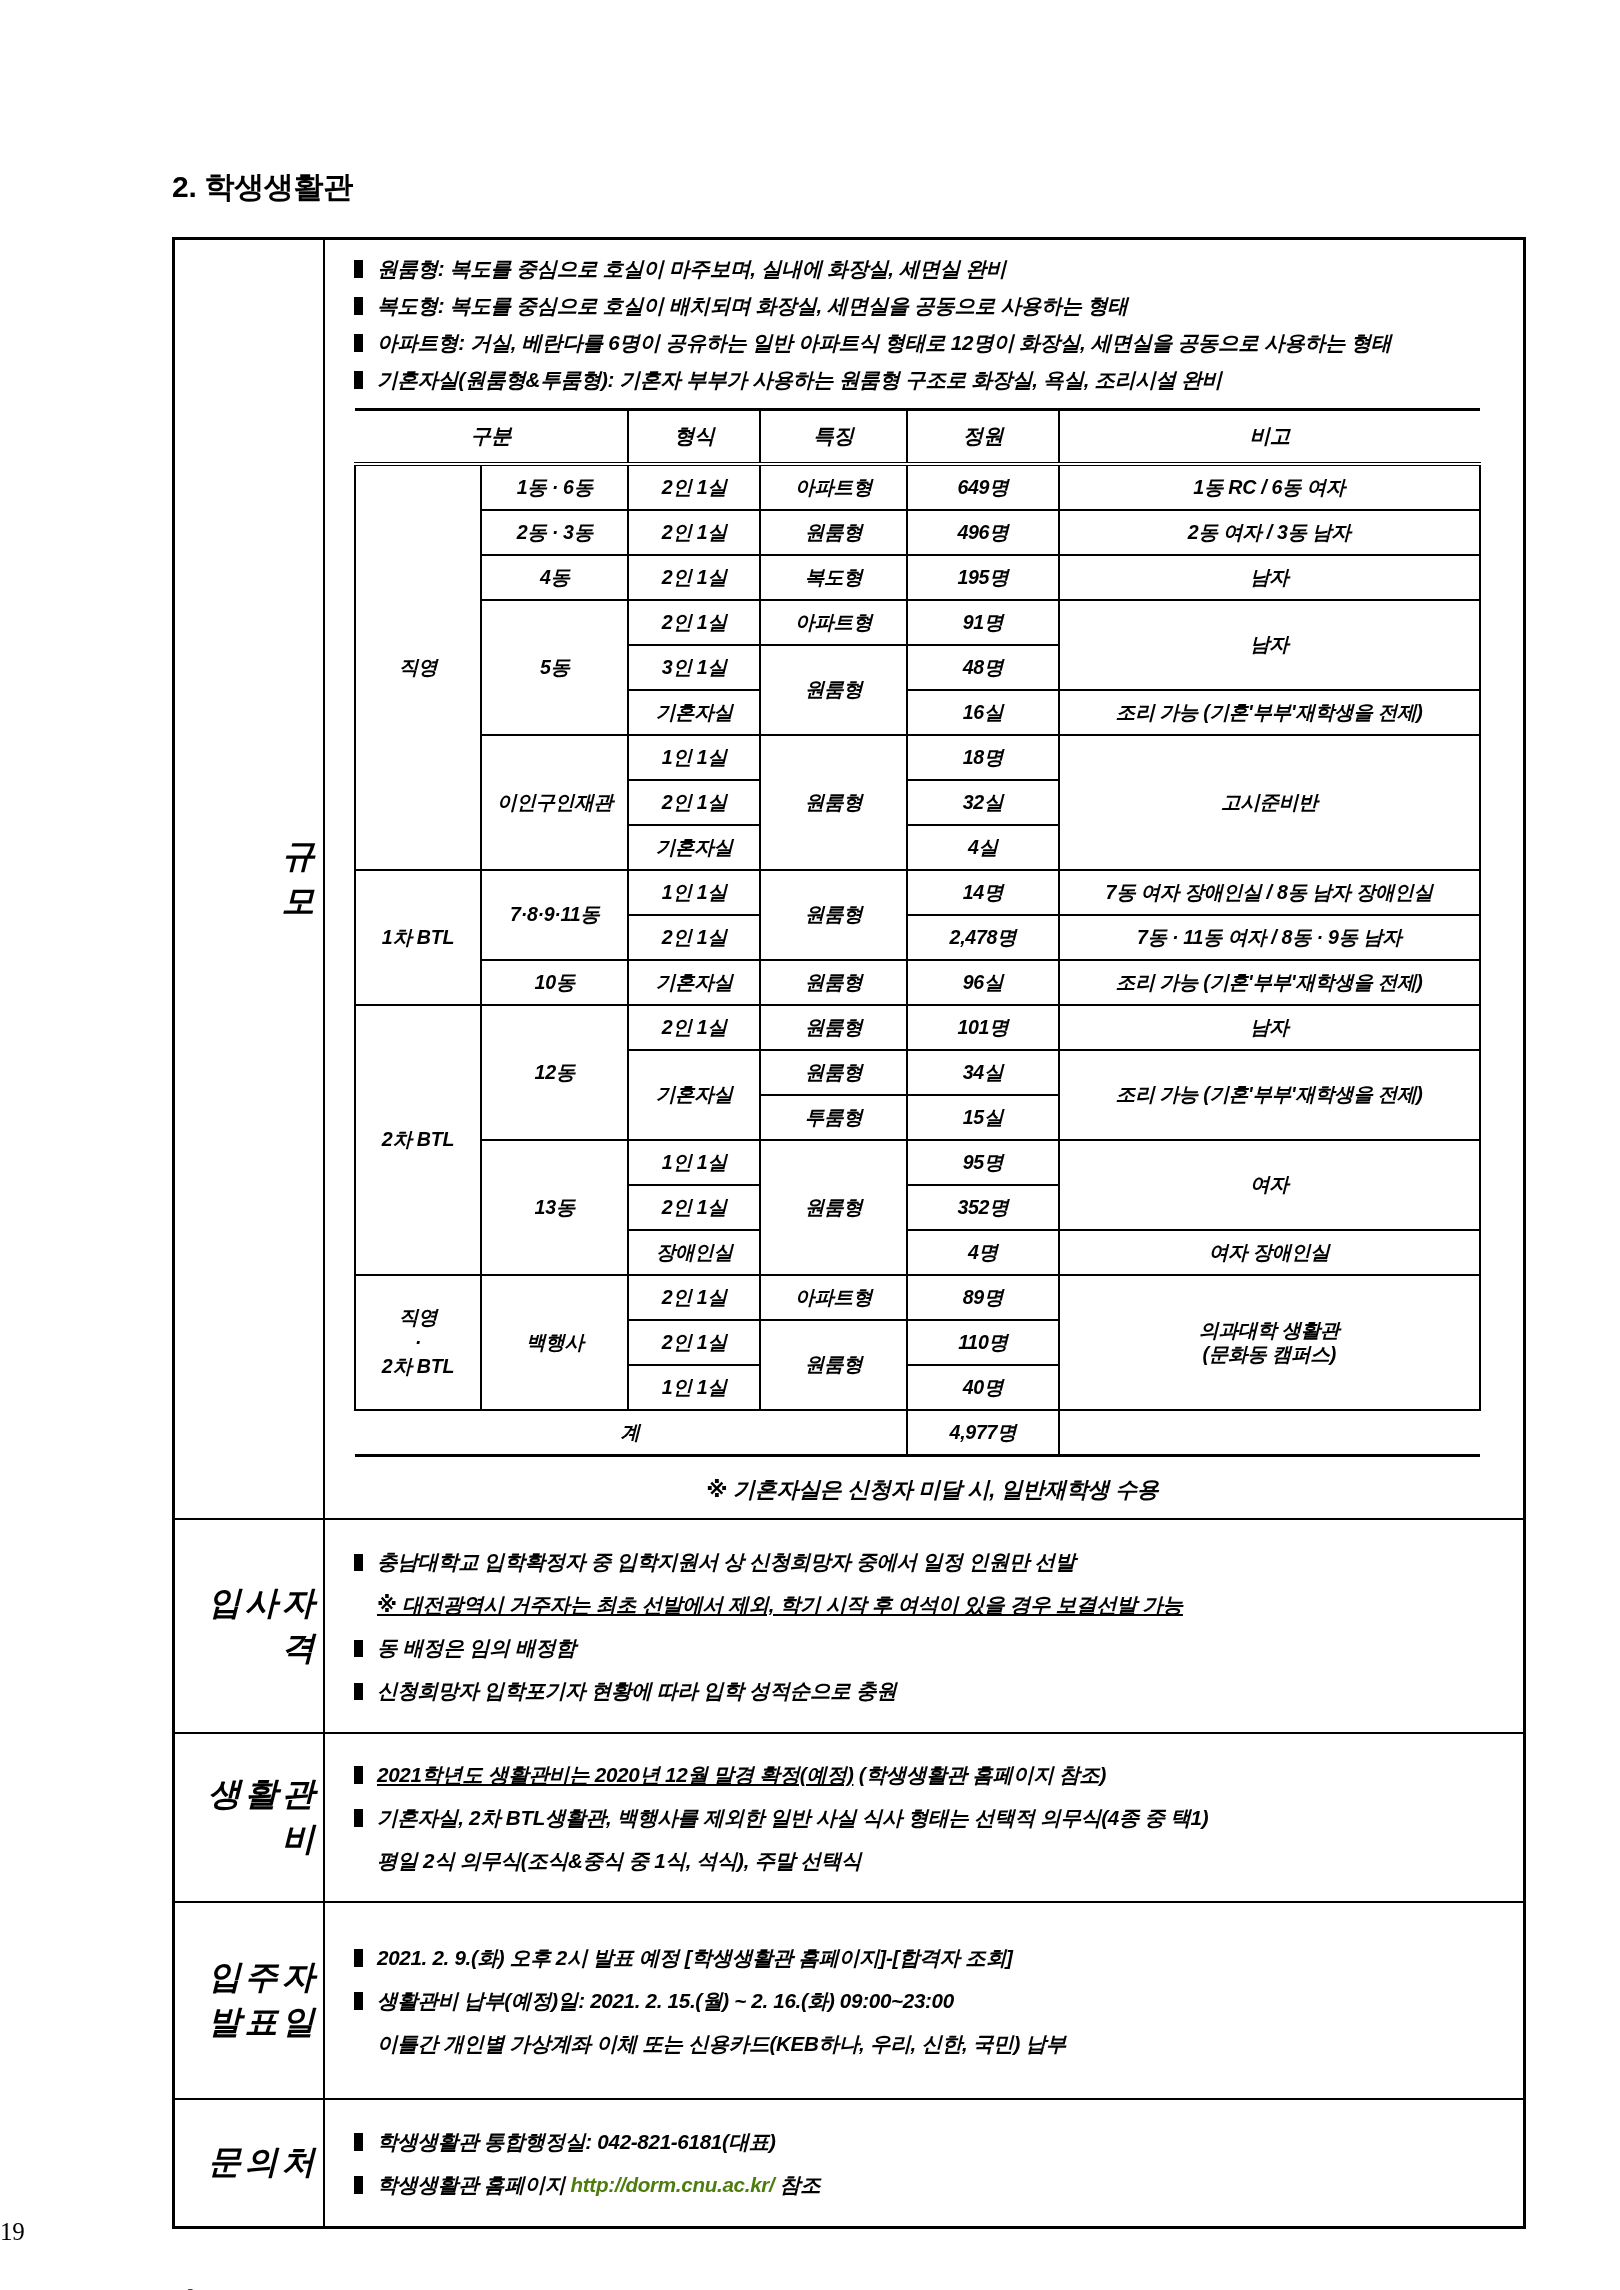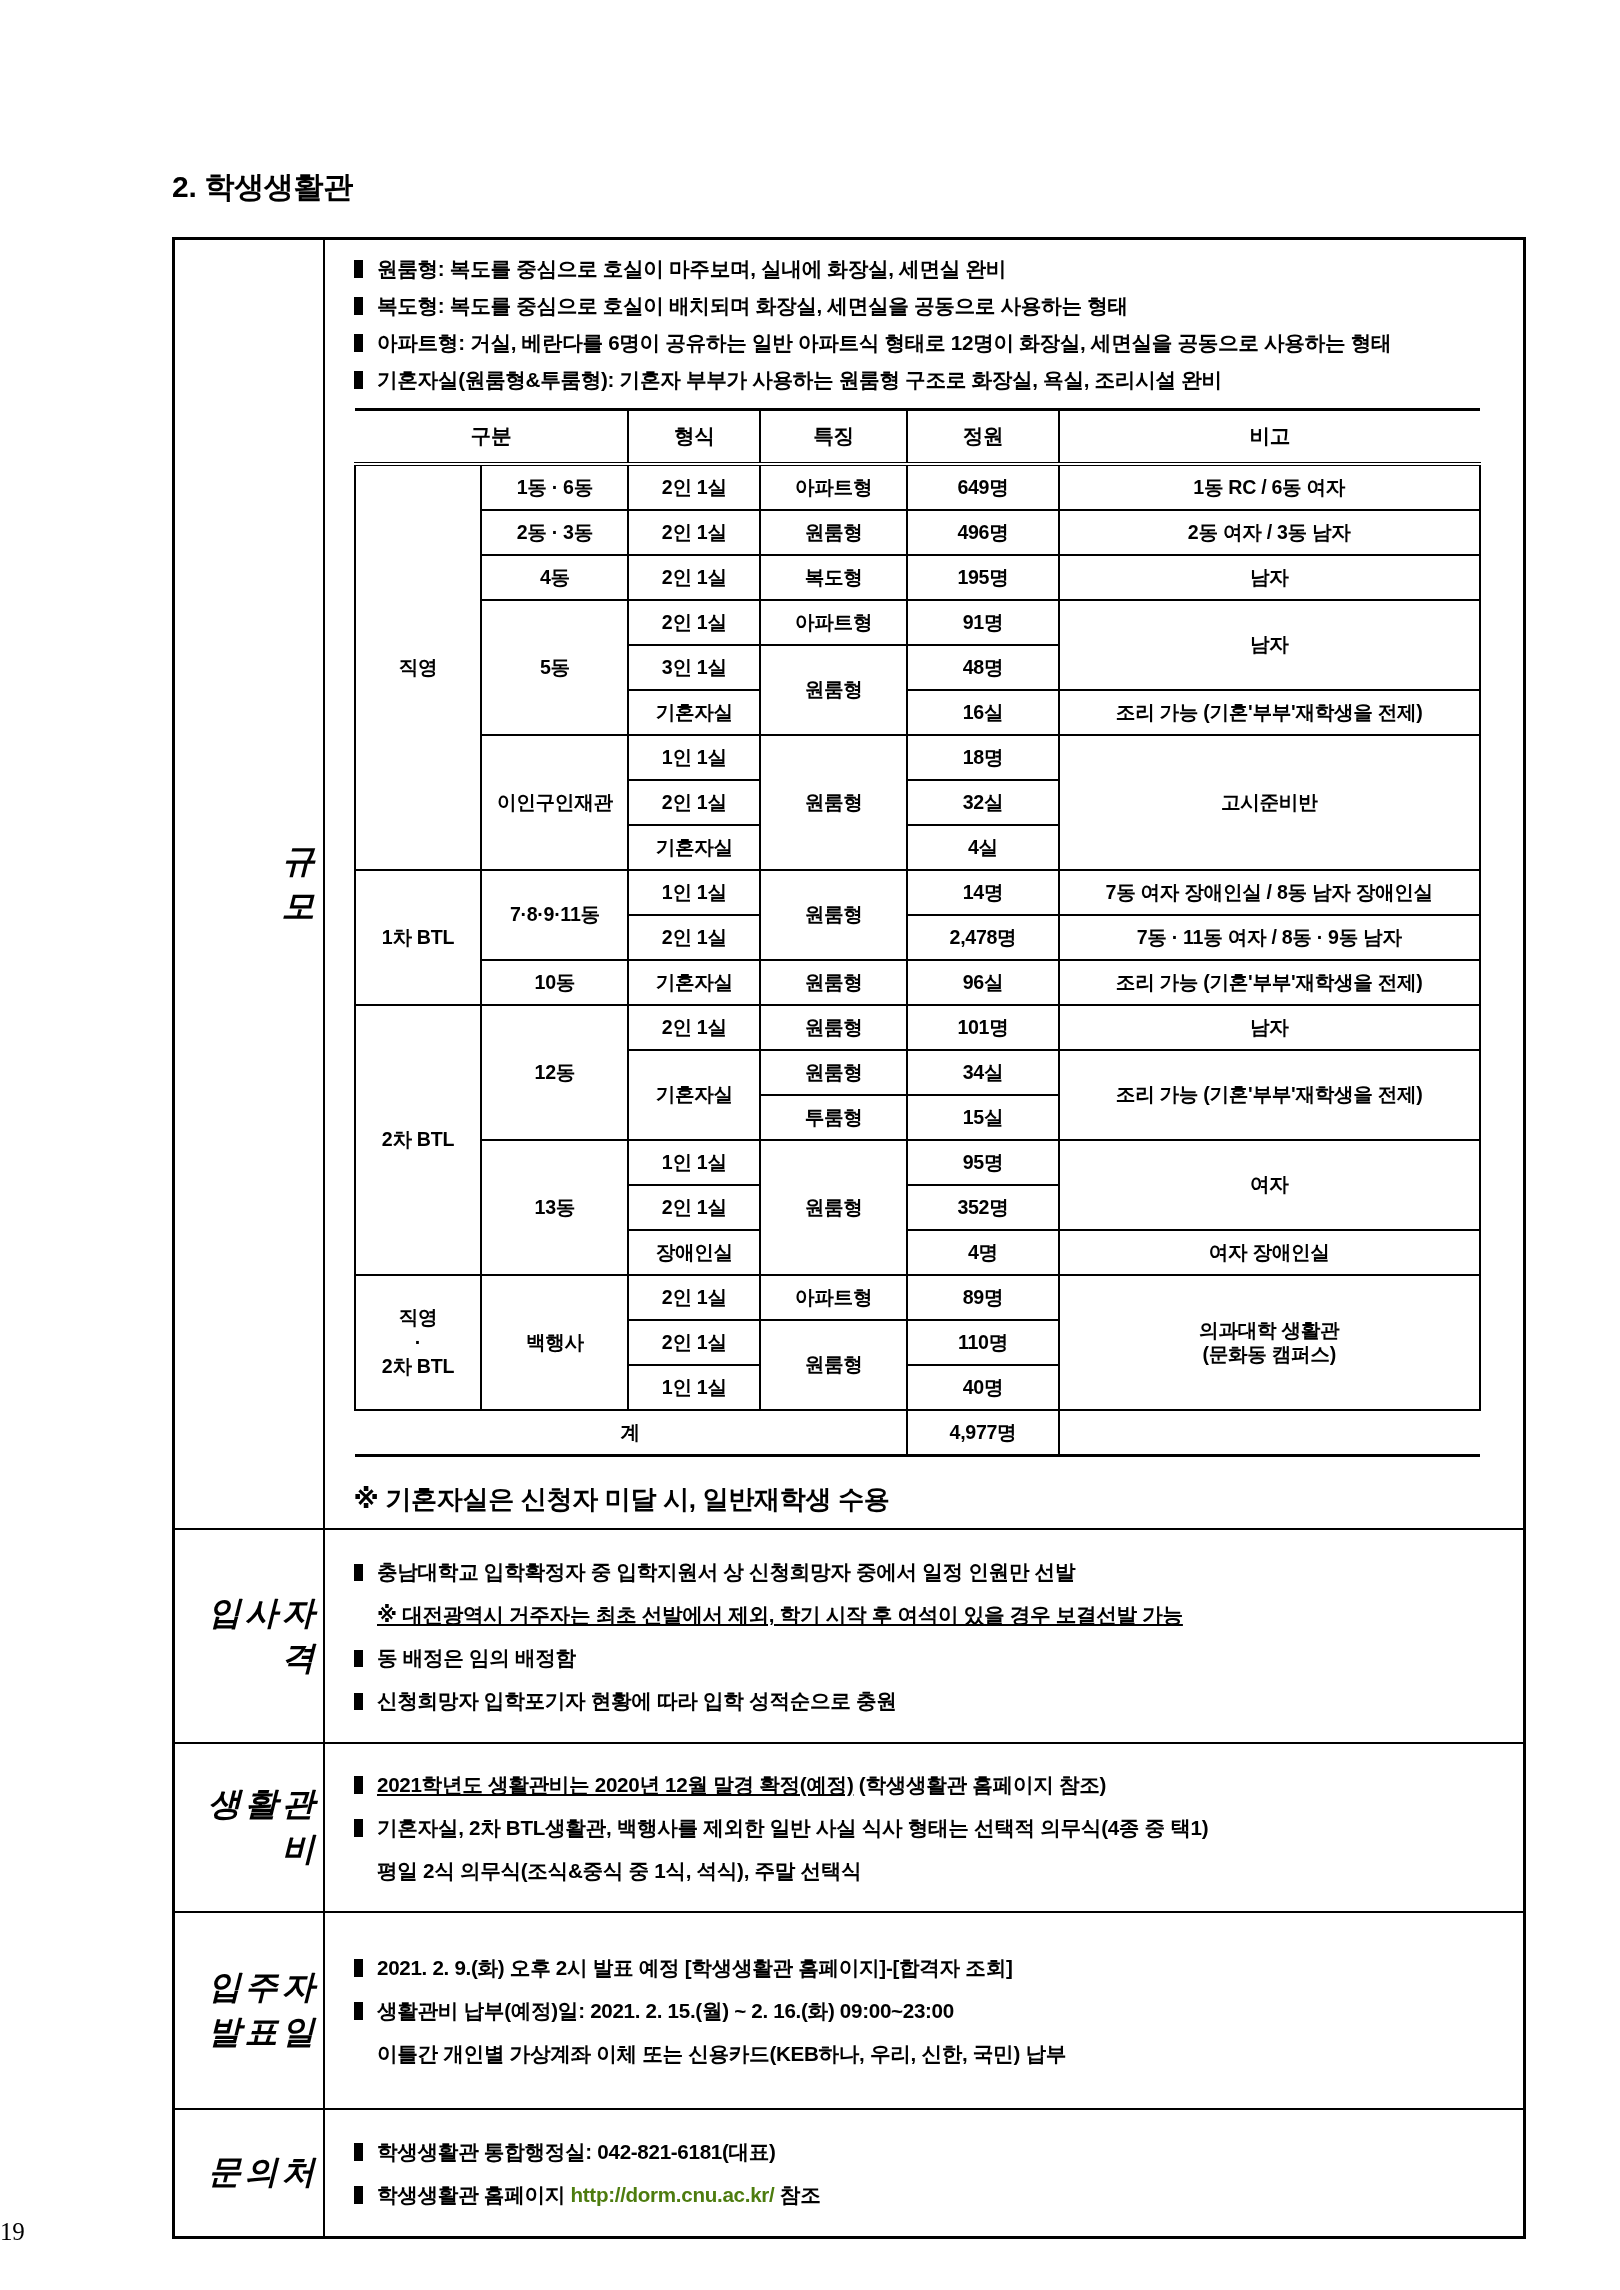--- a/index.html
+++ b/index.html
@@ -10,21 +10,21 @@
   }
   .title{padding:167px 0 0 157px;font-size:30px;font-weight:700;}
   .outer{
     border-collapse:collapse;margin:29px 0 0 157px;width:1354px;
     border:3.9px solid #000;table-layout:fixed;
   }
   .outer td{border:2px solid #000;vertical-align:middle;}
   .outer td.label{
     text-align:right;font-size:33px;letter-spacing:3.9px;padding:0 3.9px;font-style:italic;
   }
-  .outer td.content{padding:9.8px 11.8px 9.8px 29px;font-size:20.6px;}
+  .outer td.content{padding:9.8px 11.8px 9.8px 29px;font-size:20.6px;font-style:italic;}
   .line{line-height:43px;white-space:nowrap;}
   .bullets .line{line-height:37px;}
   .blt{display:inline-block;width:9.8px;height:17.6px;background:#000;margin:0 13.7px 0 0;vertical-align:-2px;}
   .indent{padding-left:23.5px;}
   .u{text-decoration:underline;}
   .lnk{text-decoration:none;cursor:pointer;}
   
   .scale-table{
     border-collapse:collapse;width:1127px;margin-top:9.8px;text-align:center;
     font-size:19.6px;border-top:3.9px solid #000;border-bottom:3.9px solid #000;
@@ -34,21 +34,21 @@
     height:49px;font-size:20.6px;font-weight:700;
   }
   .scale-table th:first-child{border-left:none;margin-top:44px;}
   .scale-table th:last-child{border-right:none;}
   .scale-table td{
     border:2px solid #000;height:39px;white-space:pre-line;line-height:1.25;
     padding:2px 5.9px;vertical-align:middle;
   }
   .total-row td:first-child{border-left:none;}
   .total-row td:last-child{border-right:none;}
-  .tnote{margin-top:23px;font-size:26px;line-height:39px;}
+  .tnote{margin-top:13px;font-size:22px;line-height:39px;text-align:center;}
   .row-eligibility td{height:192px;}
   .row-fees td{height:147px;}
   .row-announce td{height:176px;border-radius:13px;}
   .row-contact td{height:106px;}
   .footer-note{margin:55px 0 0 163px;font-size:25.5px;word-spacing:5.9px;}
   .page-number{position:absolute;bottom:45px;left:0;right:0;font-size:25px;font-weight:400;font-family:"Liberation Serif",serif;}
 </style>
 </head>
 <body>
 

